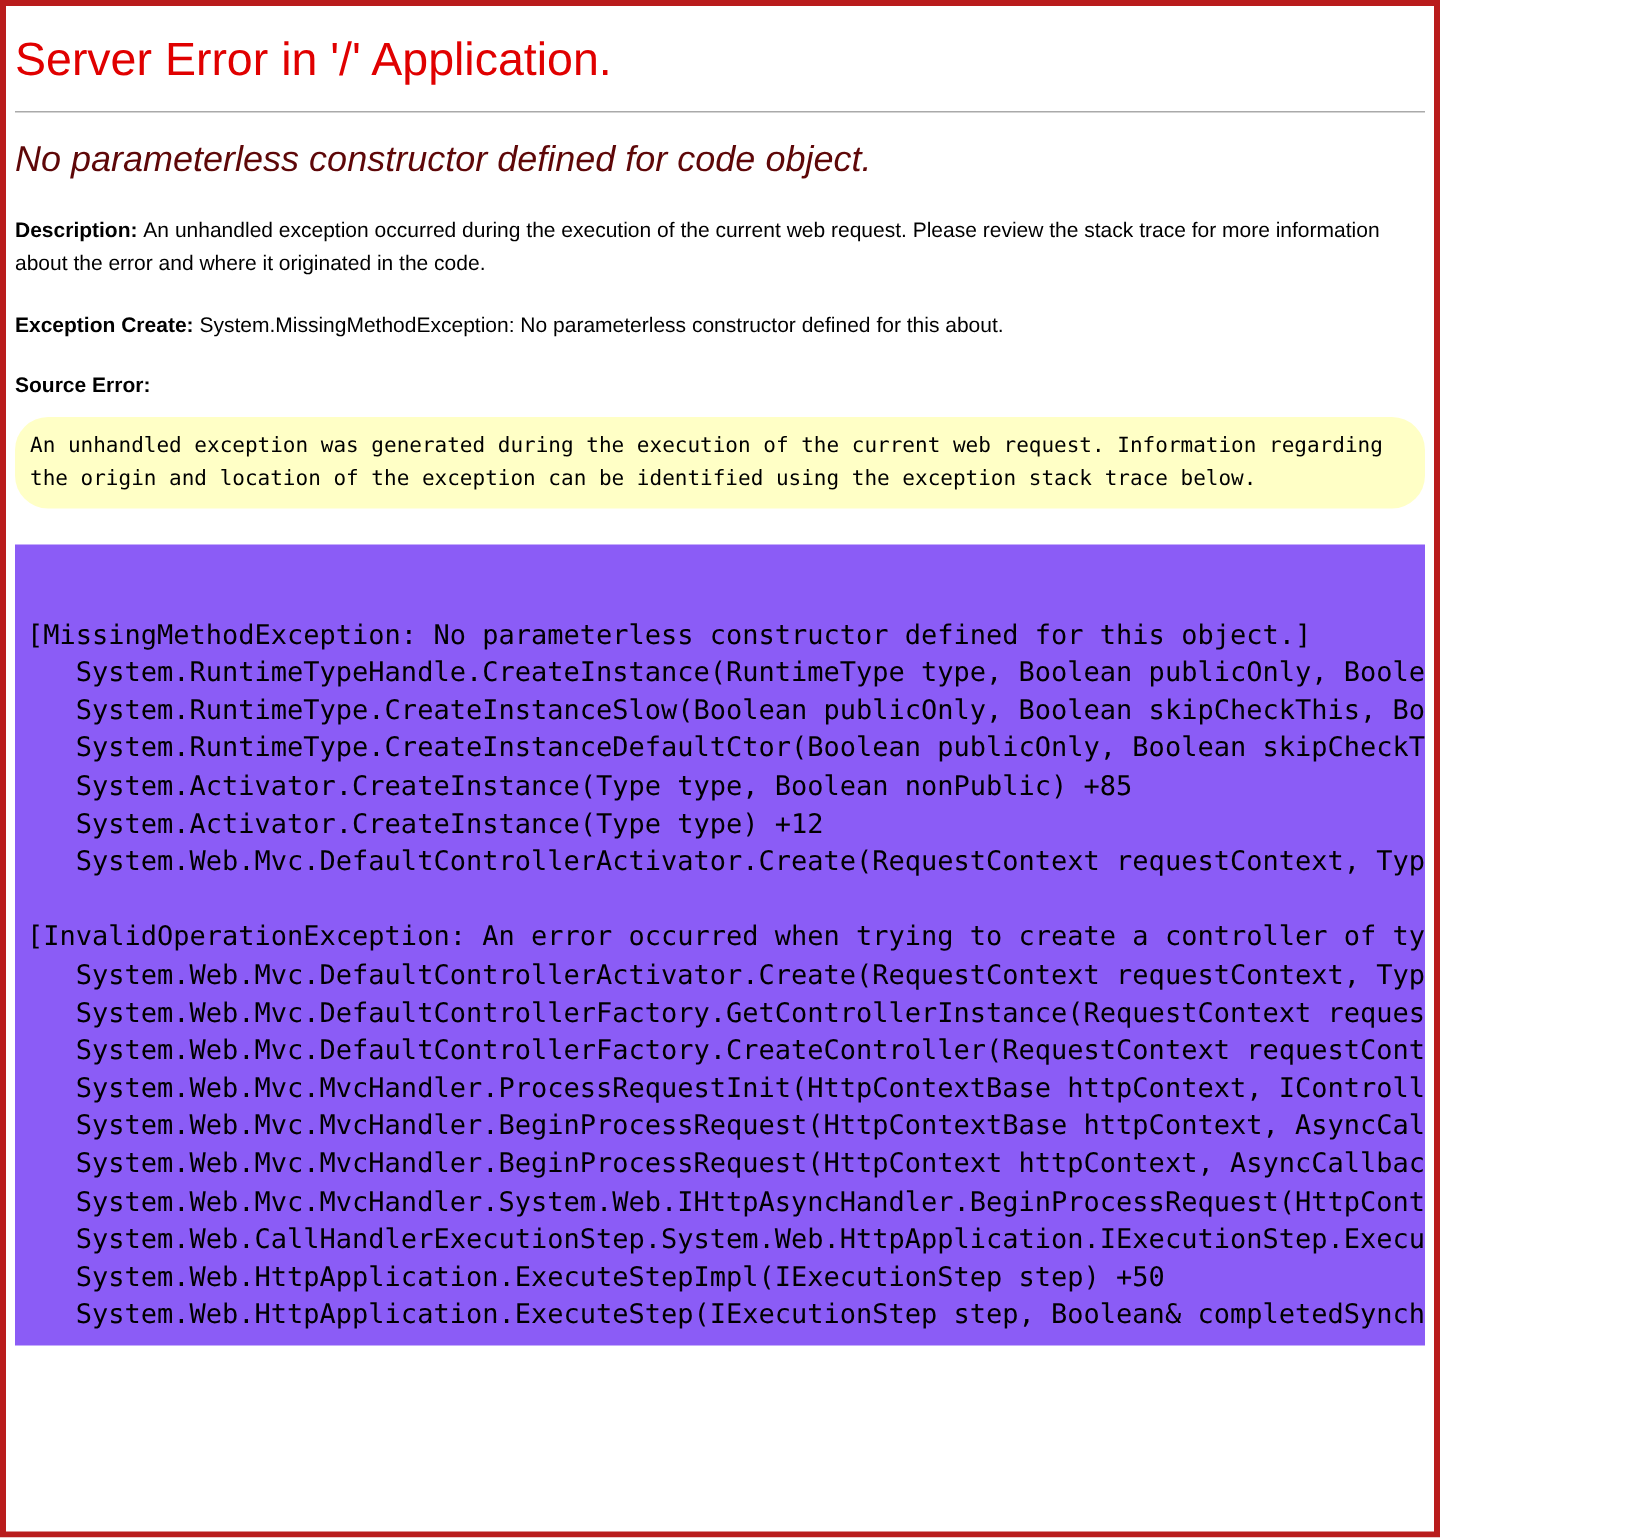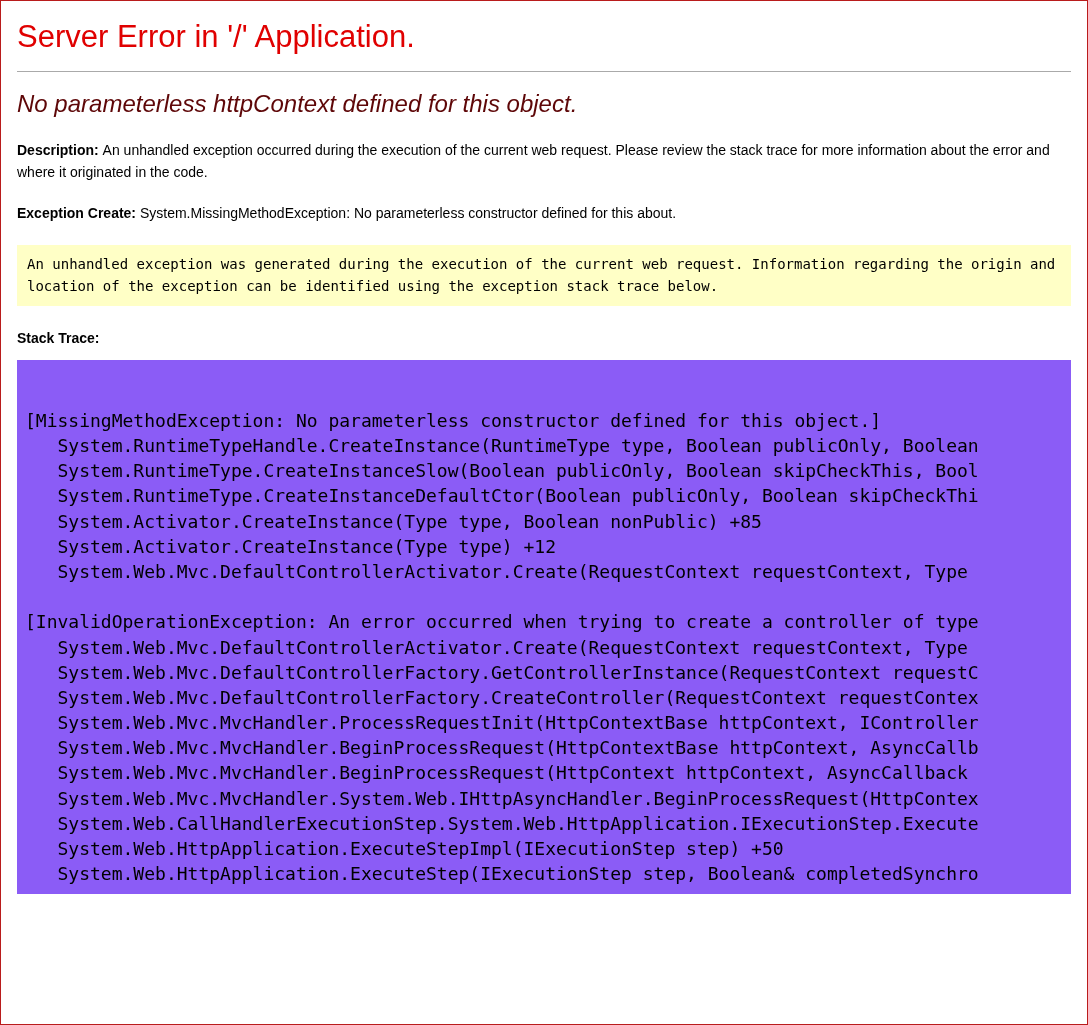--- a/index.html
+++ b/index.html
@@ -4,24 +4,24 @@
   <style>
     * { box-sizing: border-box; }
     body {
       margin: 0;
       font-family: Verdana, Arial, sans-serif;
       font-size: 14px;
       color: #000;
       background: #fff;
     }
     .outer {
-      border: 1px solid #b91c1c;
-      width: 1088px;
+      border: 4px solid #b91c1c;
+      width: 960px;
       height: 1025px;
-      padding: 10px 16px;
+      padding: 10px 6px;
       overflow: hidden;
     }
     h1 {
       font-family: Verdana, Arial, sans-serif;
       font-size: 31px;
       font-weight: 400;
       color: #e00000;
       margin: 8px 0 2px 0;
     }
     hr {
@@ -54,20 +54,21 @@
     }
     .codebox {
       background: #ffffc6;
       padding: 8px 10px;
       font-family: Consolas, "Lucida Console", Monaco, monospace;
       font-size: 14px;
       line-height: 1.6;
       margin: 0 0 24px 0;
       overflow: hidden;
       white-space: nowrap;
+      border-radius: 22px;
     }
     .codebox.wrap {
       white-space: normal;
     }
     .codebox-lg {
       background: #8b5cf6;
       padding: 48px 8px 8px 8px;
       font-family: Consolas, "Lucida Console", Monaco, monospace;
       font-size: 18px;
       line-height: 1.4;
@@ -75,34 +76,34 @@
       overflow: hidden;
     }
   </style>
 </head>
 <body>
 
 <div class="outer">
 
   <h1>Server Error in '/' Application.</h1>
   <hr>
-  <h2>No parameterless httpContext defined for this object.</h2>
+  <h2>No parameterless constructor defined for code object.</h2>
 
   <p class="section">
     <b>Description: </b><span>An unhandled exception occurred during the execution of the current web request. Please review the stack trace for more information about the error and where it originated in the code.</span>
   </p>
 
   <p class="section">
     <b>Exception Create: </b><span>System.MissingMethodException: No parameterless constructor defined for this about.</span>
   </p>
 
+  <p class="label">Source Error:</p>
 
   <div class="codebox wrap">An unhandled exception was generated during the execution of the current web request. Information regarding the origin and location of the exception can be identified using the exception stack trace below.</div>
 
-  <p class="label">Stack Trace:</p>
 
   <div class="codebox-lg">[MissingMethodException: No parameterless constructor defined for this object.]
    System.RuntimeTypeHandle.CreateInstance(RuntimeType type, Boolean publicOnly, Boolean
    System.RuntimeType.CreateInstanceSlow(Boolean publicOnly, Boolean skipCheckThis, Bool
    System.RuntimeType.CreateInstanceDefaultCtor(Boolean publicOnly, Boolean skipCheckThi
    System.Activator.CreateInstance(Type type, Boolean nonPublic) +85
    System.Activator.CreateInstance(Type type) +12
    System.Web.Mvc.DefaultControllerActivator.Create(RequestContext requestContext, Type 
 
 [InvalidOperationException: An error occurred when trying to create a controller of type

